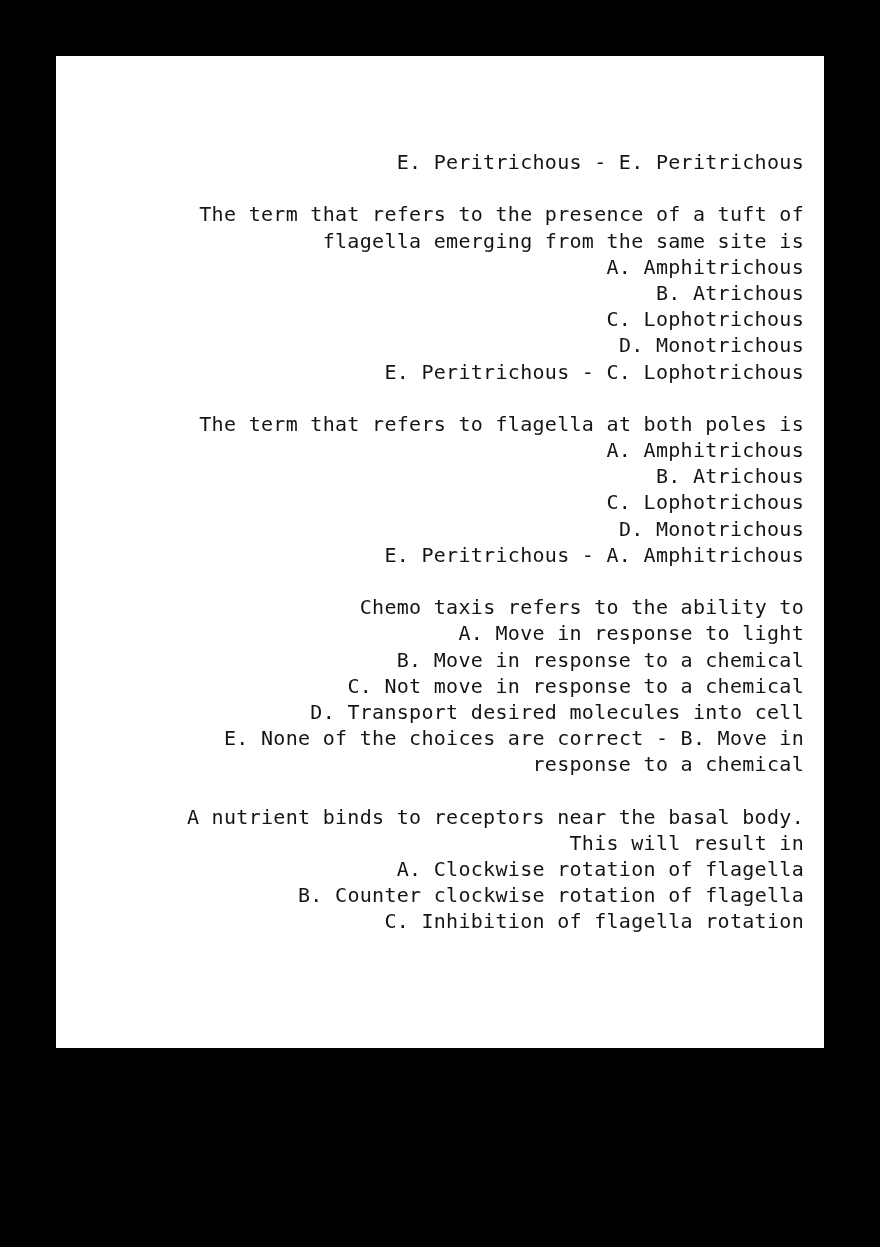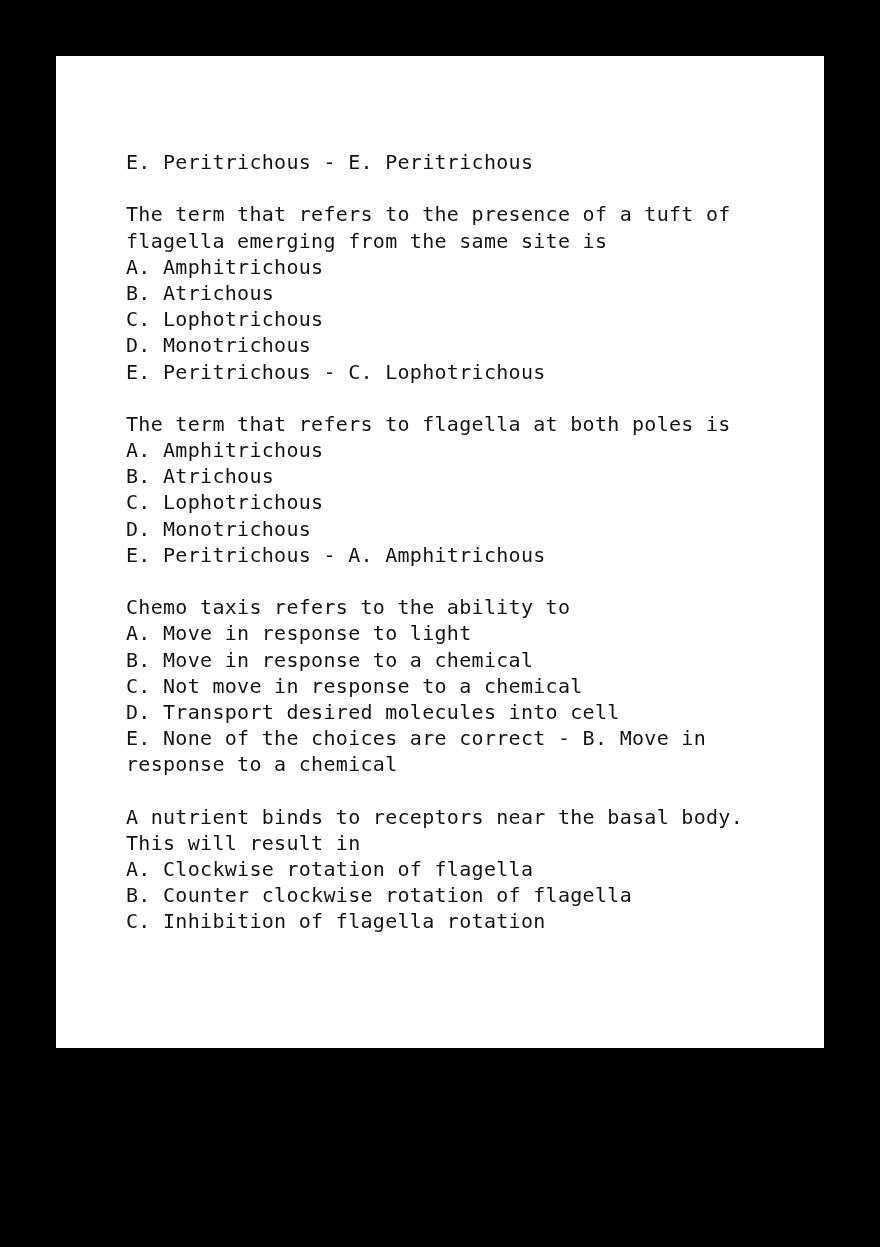--- a/index.html
+++ b/index.html
@@ -38,20 +38,21 @@
     right: 20px;
     font-size: 20px;
     line-height: 26.2px;
     letter-spacing: 0.3px;
     color: #141414;
     white-space: pre;
   }
 
   .block {
     margin-bottom: 26.2px;
+    text-align: right;
   }
 
   .block:last-child {
     margin-bottom: 6px;
   }
 
   .line {
     height: 26.2px;
   }
 </style>

